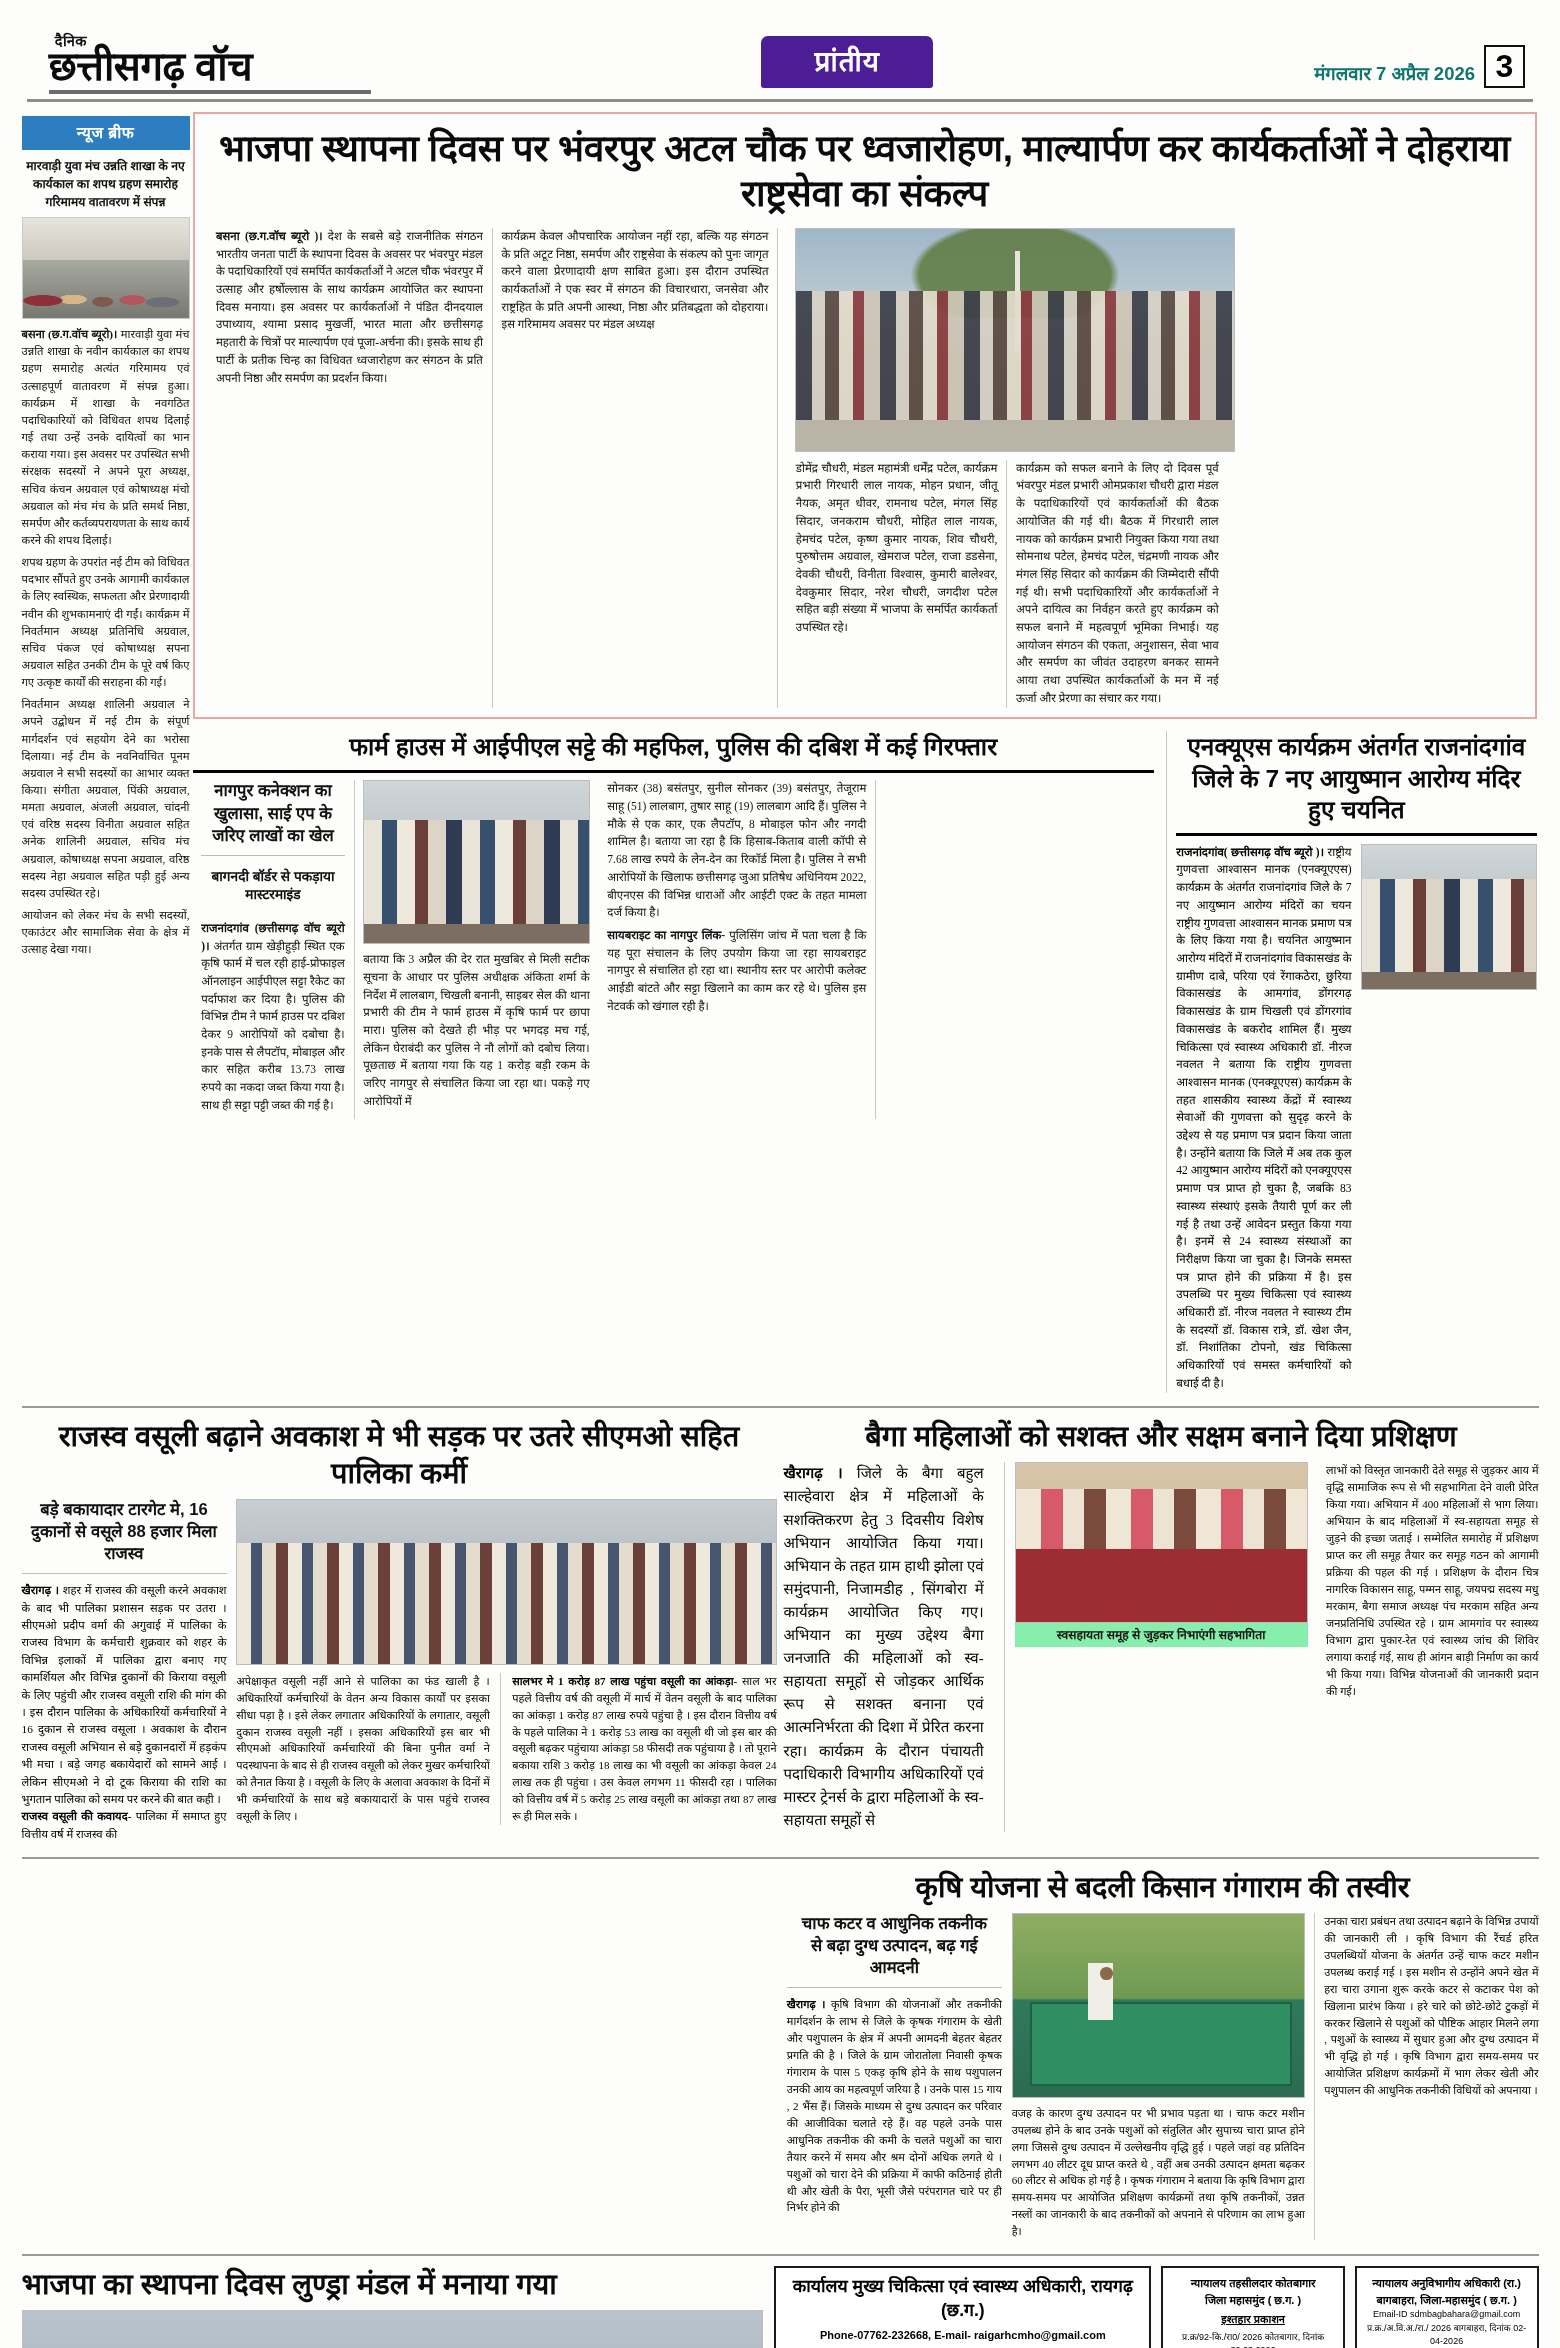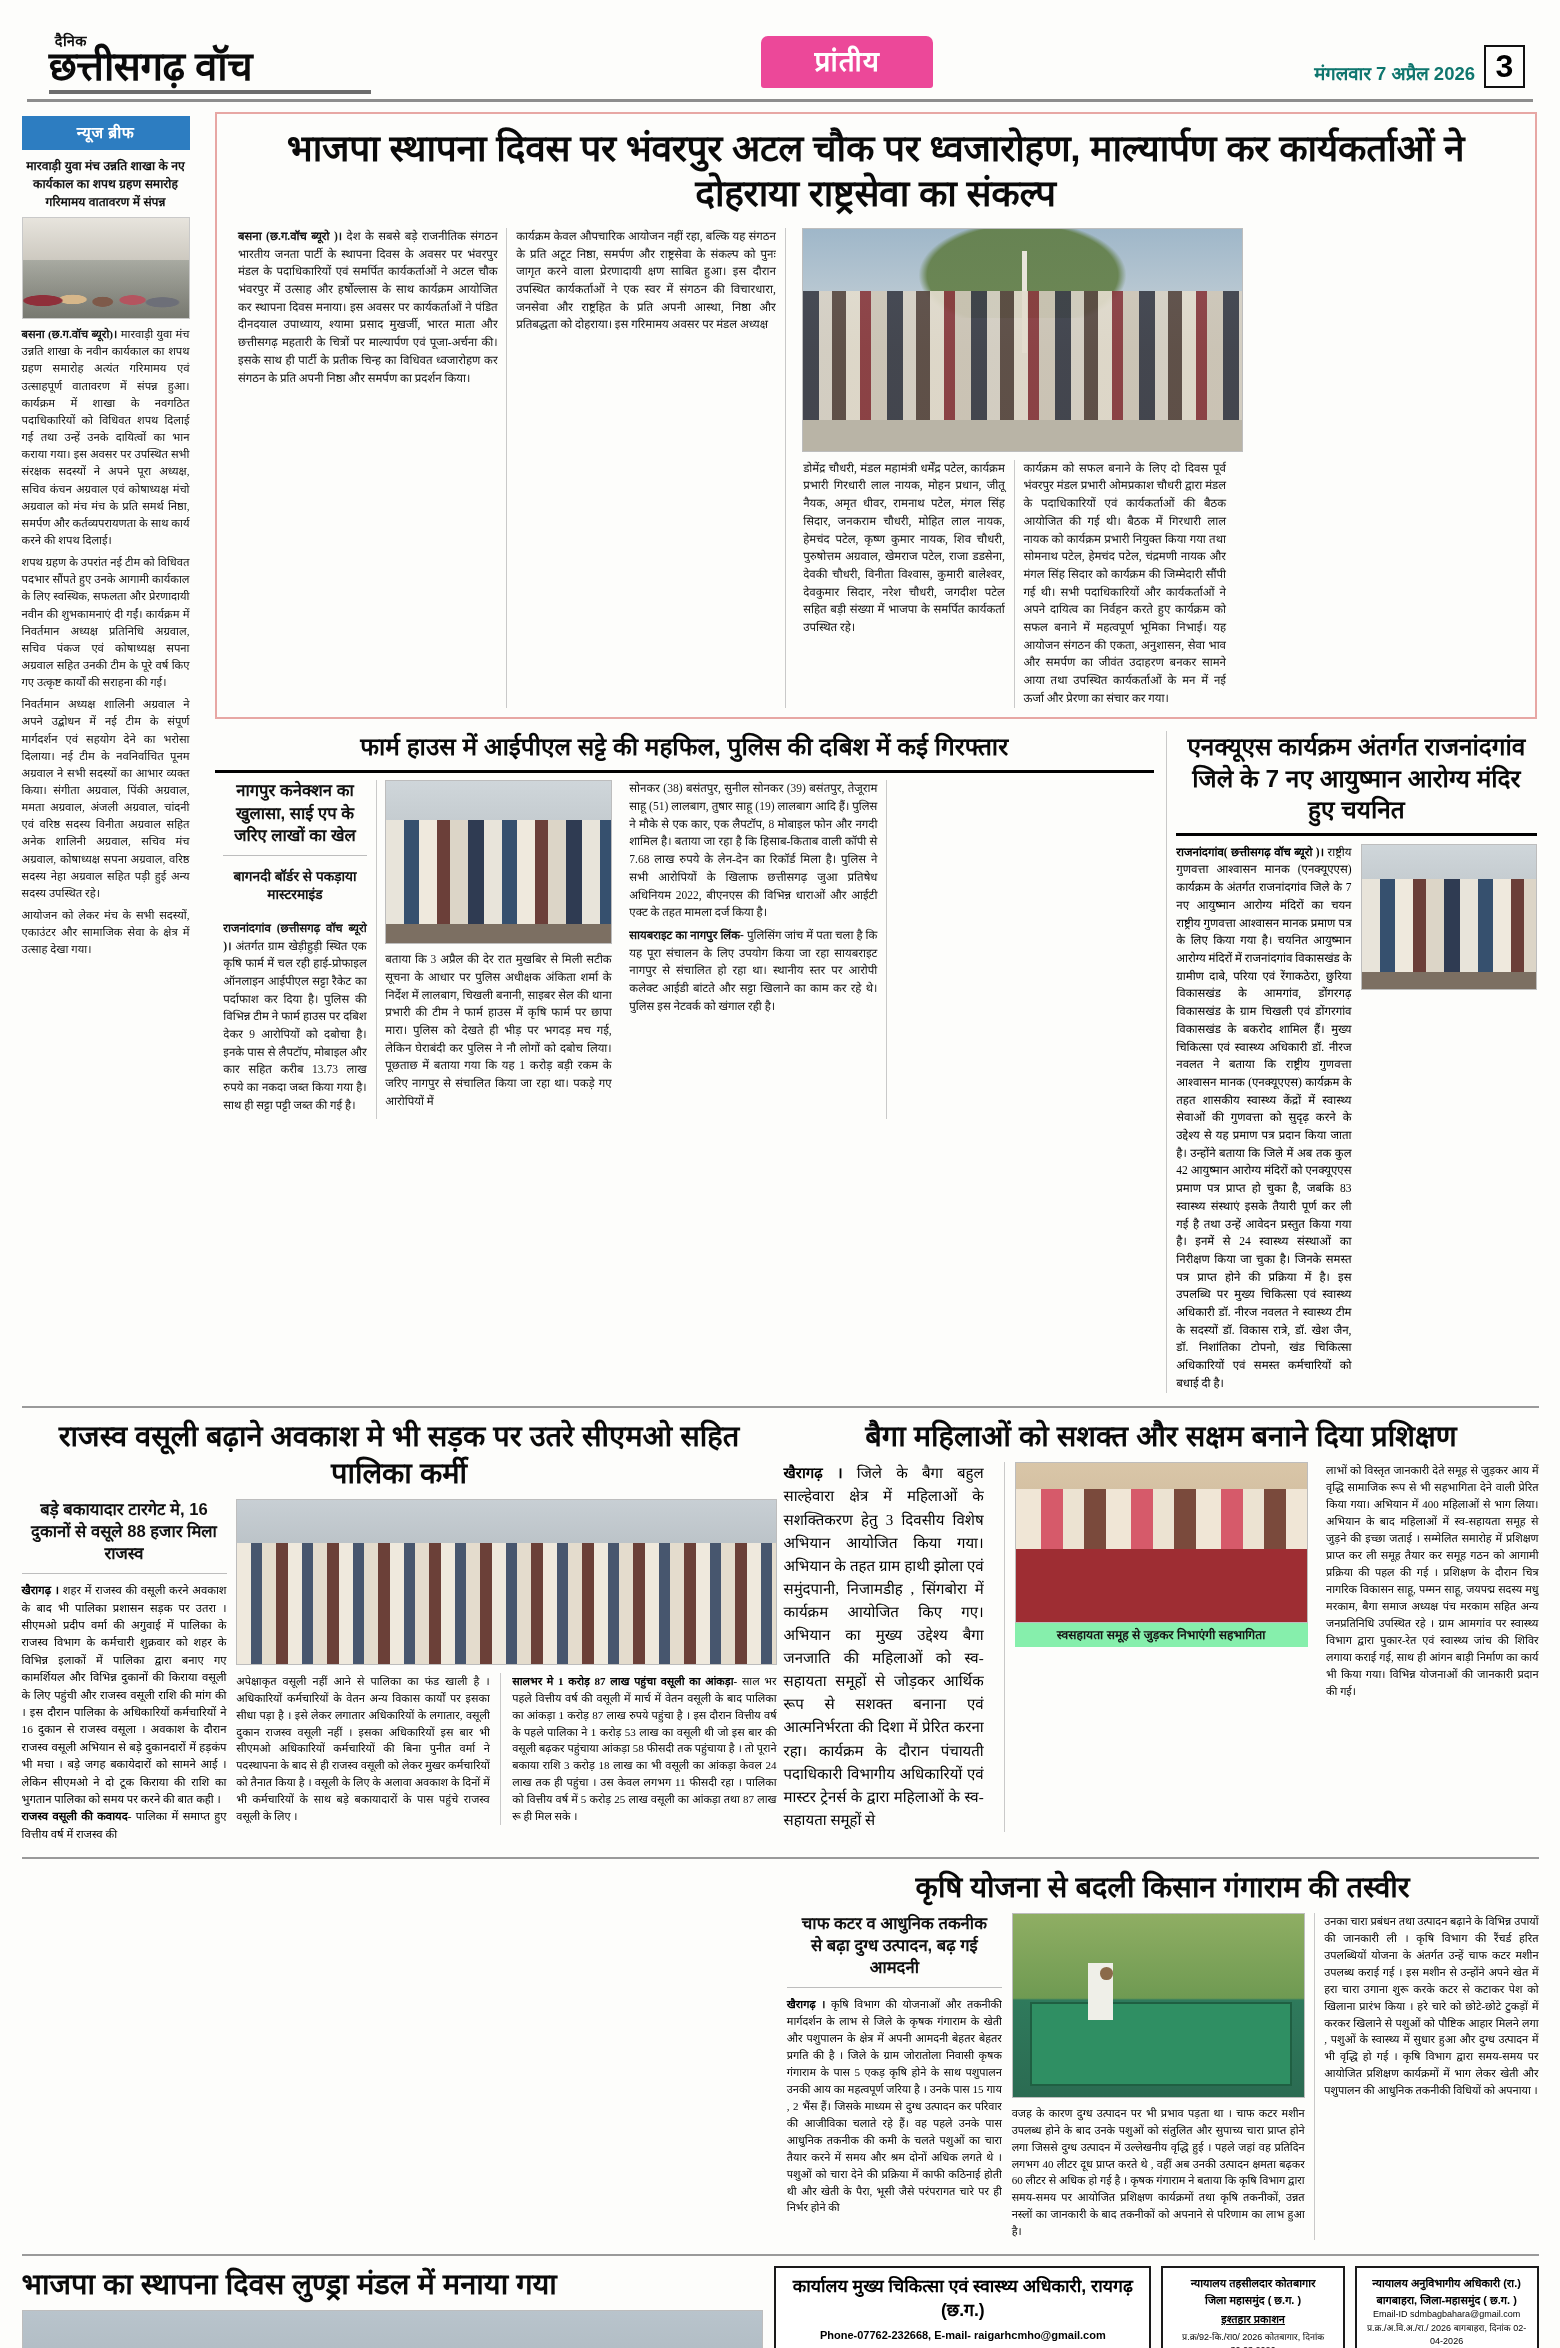--- a/index.html
+++ b/index.html
@@ -35,21 +35,21 @@
   .logo-main {
     font-family: "Liberation Sans", sans-serif;
     font-size: 40px; font-weight: 700; color: #0b0b0b;
     line-height: 1.05; letter-spacing: -0.5px;
     margin-top: -3.9px;
   }
   .logo-rule { height: 3.9px; background: #6c6c6c; width: 322px; margin-top: 2.9px; }
 
   .section-chip-wrap { flex: 1; display: flex; justify-content: center; align-items: flex-end; padding-bottom: 5.9px;}
   .section-chip {
-    background: #ec4899;
+    background: #4c1d95;
     color: #fff;
     font-family: "Liberation Sans", sans-serif;
     font-size: 28px; font-weight: 700;
     padding: 4.9px 53px 8.8px 53px;
     border-radius: 6.8px 6.8px 2.9px 2.9px;
     letter-spacing: 1px;
     text-align: center;
   }
   .date-wrap { display: flex; align-items: flex-end; gap: 8.8px; padding-bottom: 5.9px; padding-right: 5.9px;}
   .date-txt {
@@ -64,21 +64,21 @@
     width: 41px; height: 43px;
     display: flex; align-items: center; justify-content: center;
     line-height: 1;
   }
   .master-rule { height: 2.9px; background: #8d8d8d; margin: 5.9px 5.9px 0 5.9px; }
 
   
   .body-grid {
     display: grid;
     grid-template-columns: 168px 1fr;
-    gap: 25px;
+    gap: 3px;
     margin-top: 9.8px;
   }
 
   
   .rail { padding-top: 3.9px; }
   .brief-bar {
     background: #2d7dc1; color: #fff;
     font-family: "Liberation Sans", sans-serif;
     font-size: 15.6px; font-weight: 700;
     text-align: center; padding: 4.9px 0 6.8px 0;

